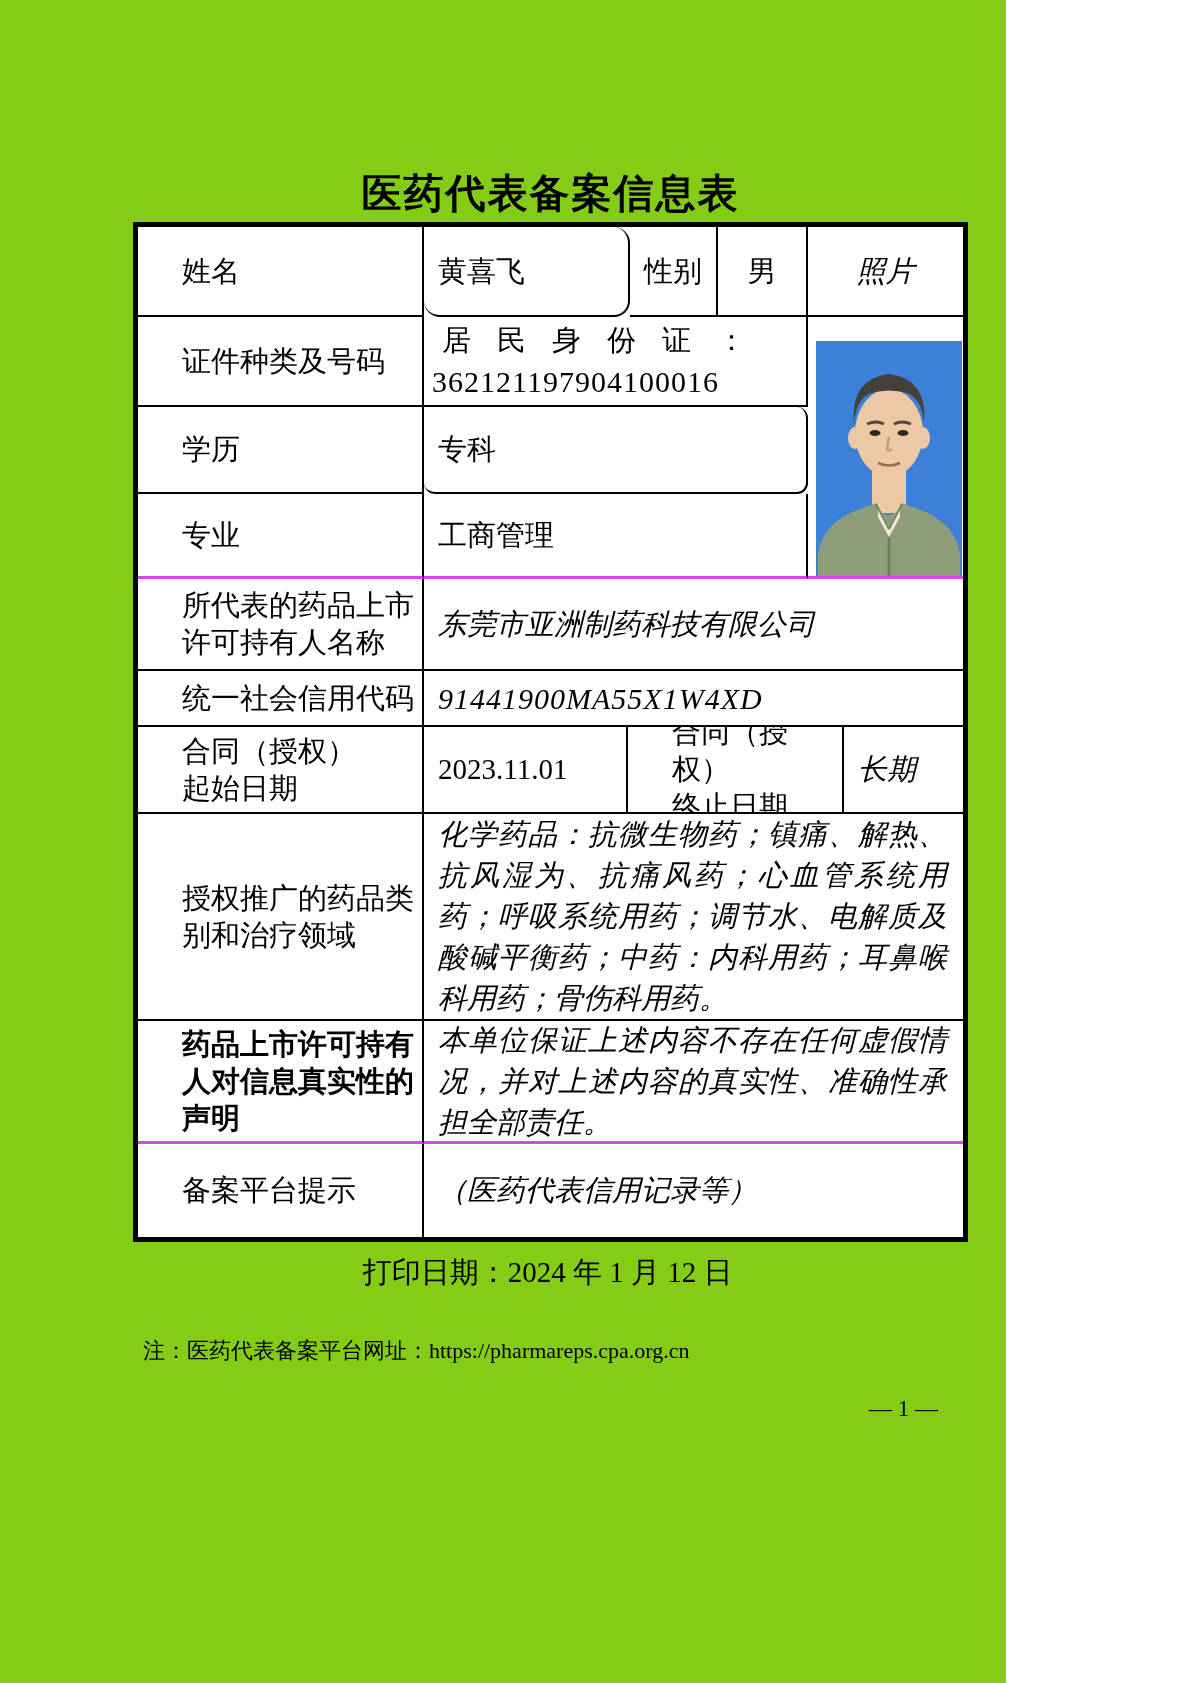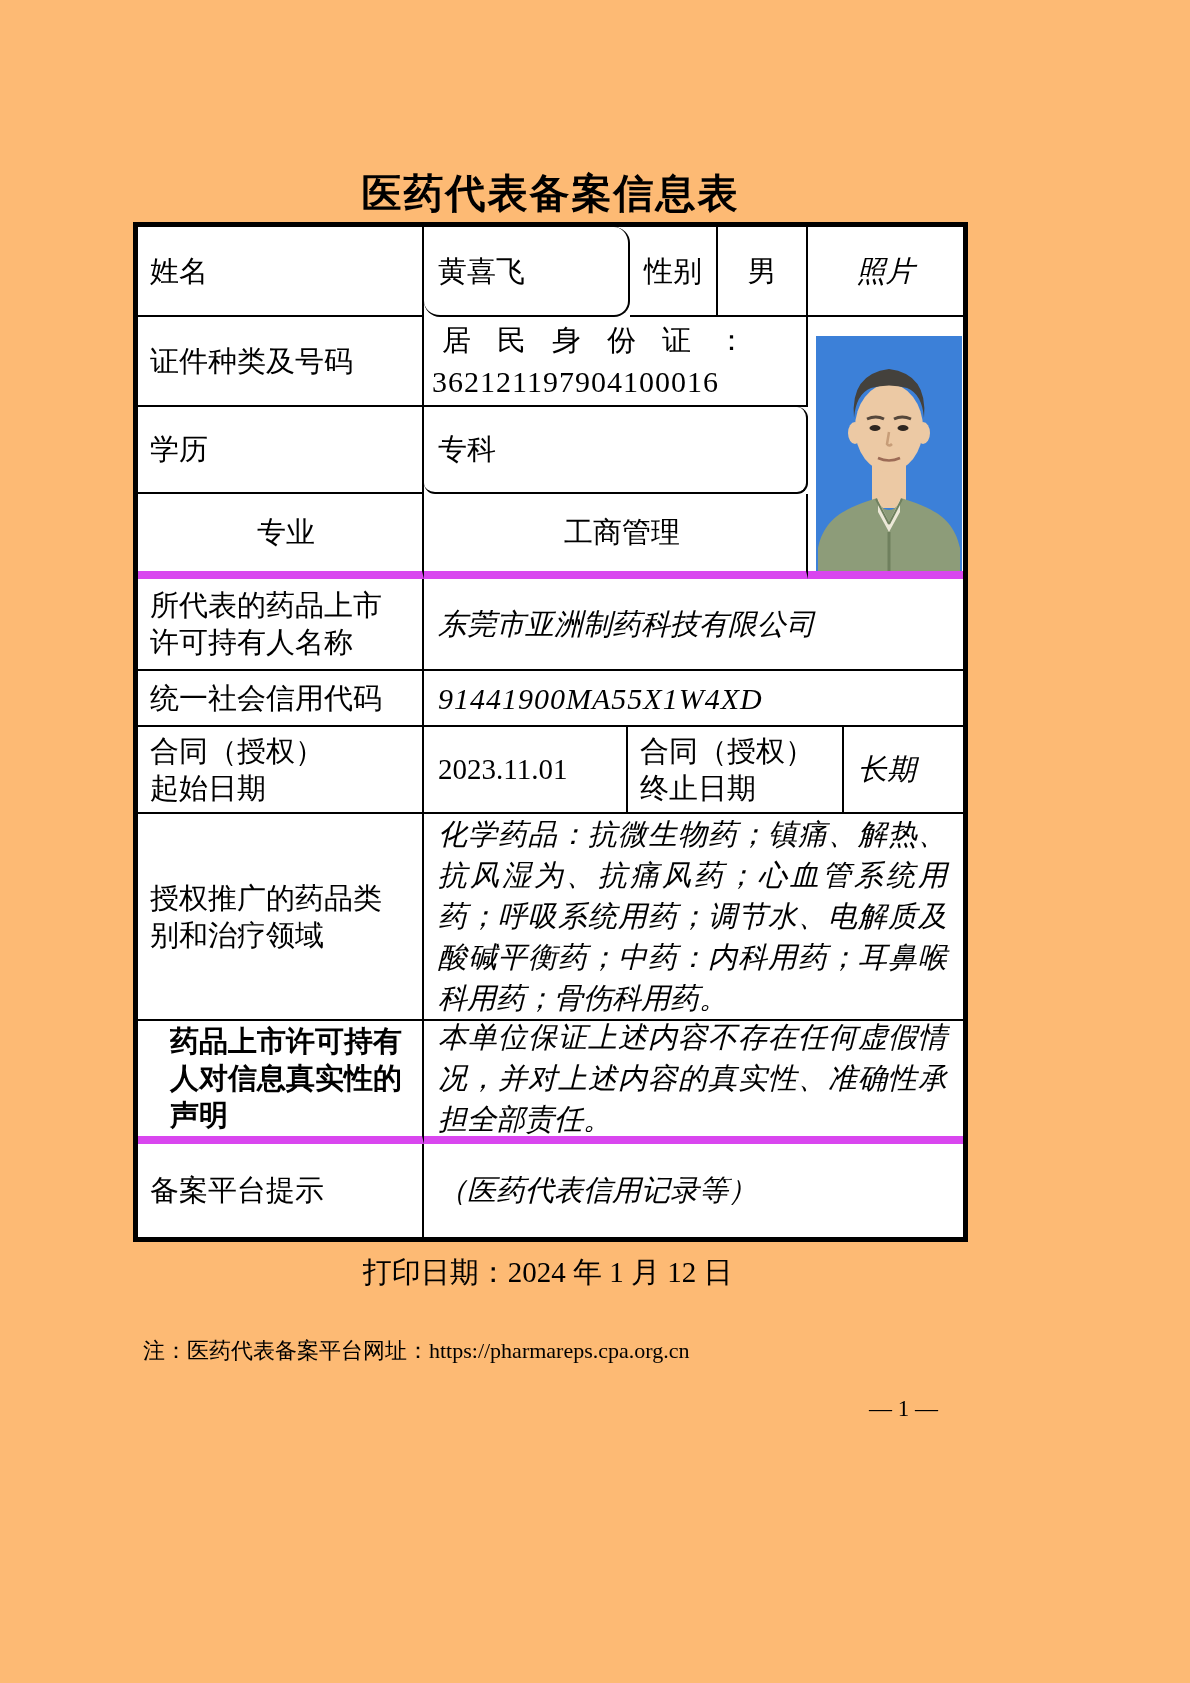--- a/index.html
+++ b/index.html
@@ -1,19 +1,19 @@
 <!DOCTYPE html>
 <html><head>
 <meta charset="utf-8">
 <style>
   html,body{margin:0;padding:0;background:#ffffff;}
   .page{
     position:relative;
-    width:1190px;height:1683px;
-    background:#fdba74;
+    width:1006px;height:1683px;
+    background:#84cc16;
     font-family:"Liberation Serif","DejaVu Serif",serif;
     color:#000;
     overflow:hidden;
   }
   .content{width:835px;margin-left:133px;padding-top:168px;}
   .doc-title{
     text-align:center;
     font-family:"Liberation Sans","DejaVu Sans",sans-serif;
     font-weight:700;
     font-size:40px;
@@ -42,26 +42,26 @@
     border-right:2px solid #000;
     border-bottom:2px solid #000;
     display:flex;
     align-items:center;
     font-size:29px;
     line-height:37px;
     box-sizing:border-box;
     overflow:hidden;
   }
   .cell.last-col{border-right:none;font-style:italic;}
-  .cell.thick-bottom{border-bottom:8px solid #d946ef;justify-content:center;}
+  .cell.thick-bottom{border-bottom:3px solid #d946ef;}
   .cell.no-bottom{border-bottom:none;}
   .cell.center{justify-content:center;}
   .label-cell{padding-left:12px;}
   .value-cell{padding-left:14px;}
-  .pre{white-space:pre-line;}
+  .pre{white-space:pre-line;margin-left:32px;}
   .cert-cell{flex-direction:column;align-items:flex-start;justify-content:center;padding-left:8px;}
   .cert-type{letter-spacing:26px;padding-left:10px;line-height:42px;}
   .cert-number{font-size:30px;line-height:42px;letter-spacing:1px;}
   .code-value{font-size:30px;letter-spacing:1px;}
   .para-cell{
     align-items:center;
     padding:6px 16px 6px 14px;
   }
   .para-cell .para{
     line-height:41px;

